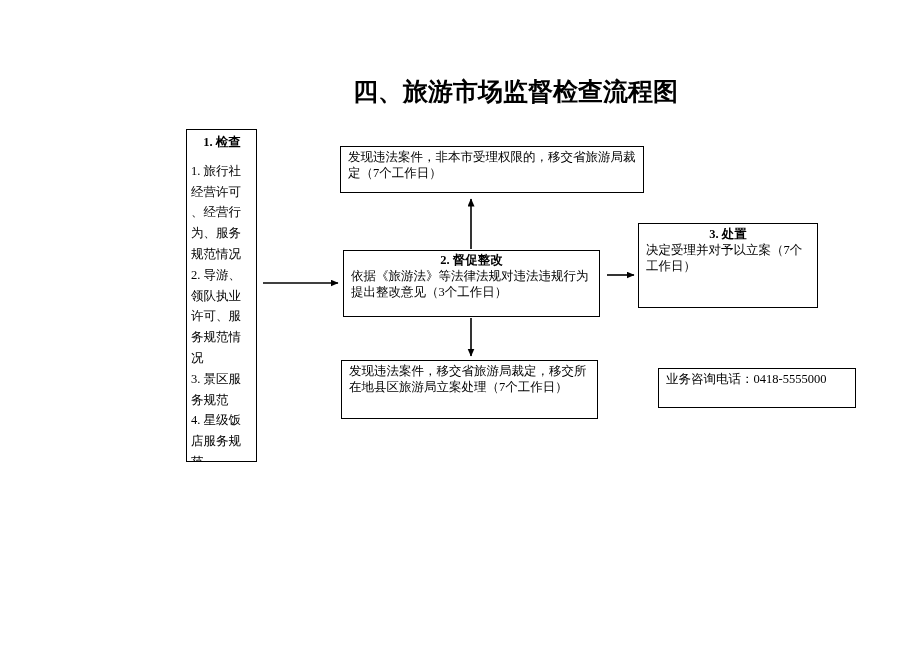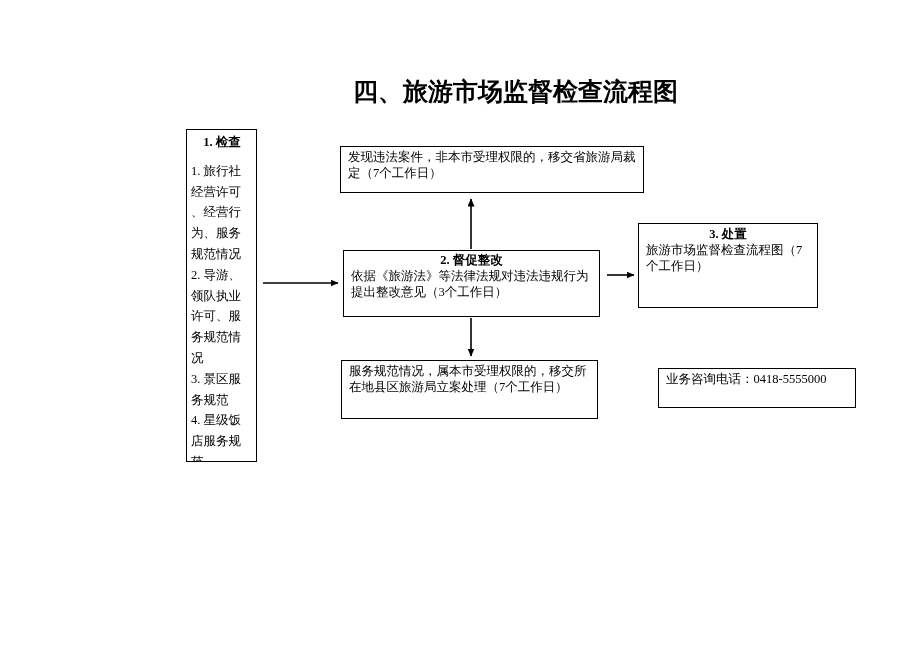--- a/index.html
+++ b/index.html
@@ -100,26 +100,26 @@
   <div class="flow-box box-transfer-province">
     <div>发现违法案件，非本市受理权限的，移交省旅游局裁定（7个工作日）</div>
   </div>
 
   <div class="flow-box box-supervise">
     <div class="box-title">2. 督促整改</div>
     <div>依据《旅游法》等法律法规对违法违规行为提出整改意见（3个工作日）</div>
   </div>
 
   <div class="flow-box box-transfer-county">
-    <div>服务规范情况，属本市受理权限的，移交所在地县区旅游局立案处理（7个工作日）</div>
+    <div>发现违法案件，移交省旅游局裁定，移交所在地县区旅游局立案处理（7个工作日）</div>
   </div>
 
   <div class="flow-box box-dispose">
     <div class="box-title">3. 处置</div>
-    <div>旅游市场监督检查流程图（7个工作日）</div>
+    <div>决定受理并对予以立案（7个工作日）</div>
   </div>
 
   <div class="flow-box box-contact">
     <div>业务咨询电话：0418-5555000</div>
   </div>
 
   <svg class="arrows" width="920" height="651" viewBox="0 0 920 651" xmlns="http://www.w3.org/2000/svg">
     <defs>
       <marker id="arrowhead" markerWidth="9" markerHeight="8" refX="7.5" refY="3.5" orient="auto" markerUnits="userSpaceOnUse">
         <path d="M0,0 L8,3.5 L0,7 Z" fill="#000000"></path>

